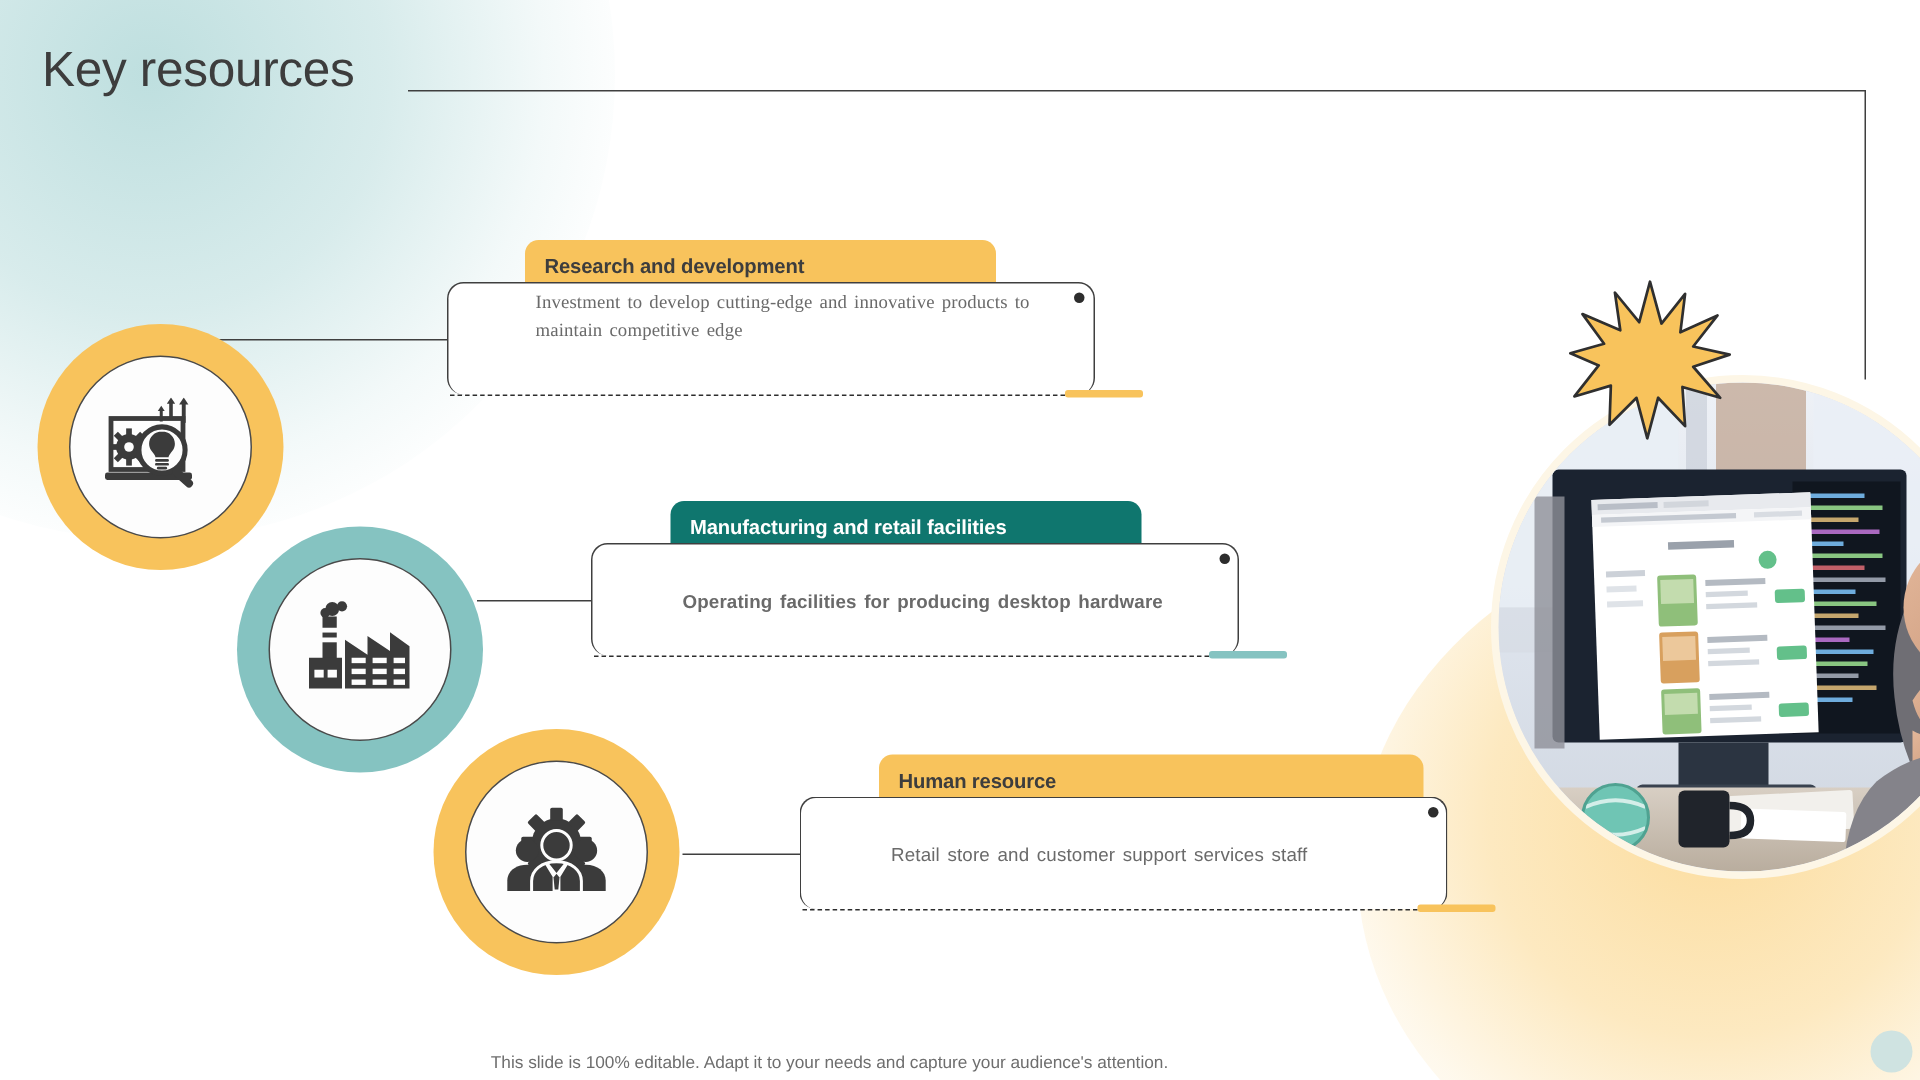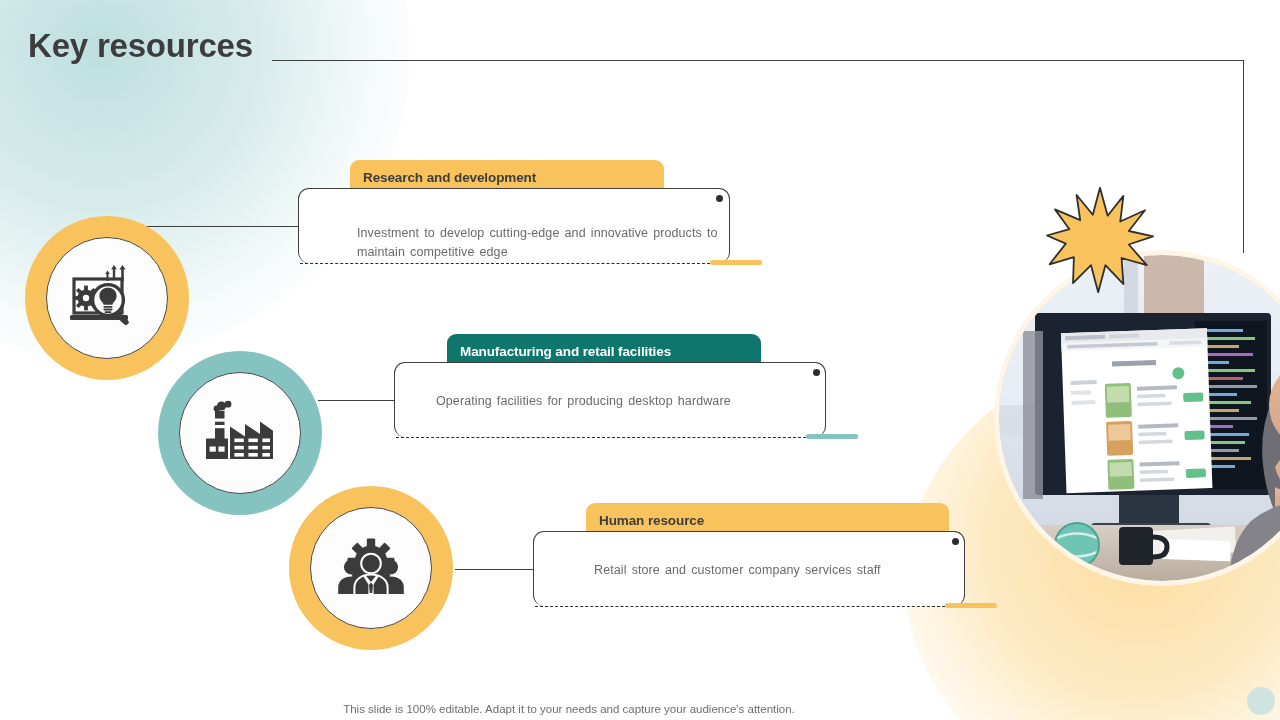--- a/index.html
+++ b/index.html
@@ -61,21 +61,21 @@
     border-radius: 50%;
     background: #cfe3e1;
   }
 
   
   .title {
     position: absolute;
     left: 28px;
     top: 29px;
     font-size: 33px;
-    font-weight: 700;
+    font-weight: 400;
     color: #3d3d3d;
     letter-spacing: -0.2px;
     white-space: nowrap;
     line-height: 1;
   }
   .title-rule {
     position: absolute;
     left: 272px;
     top: 60px;
     width: 972px;
@@ -206,21 +206,21 @@
     left: 1046px;
     top: 186px;
     width: 108px;
     height: 108px;
     z-index: 6;
   }
 
   
   .footer {
     position: absolute;
-    left: 16px;
+    left: 0;
     top: 703px;
     width: 1106px;
     text-align: center;
     font-size: 11.5px;
     color: #6e6e6e;
   }
 </style>
 </head>
 <body>
 
@@ -350,39 +350,39 @@
       </svg>
     </div>
   </div>
 
   <div class="card">
     <div class="card-head amber" style="left:350px; top:160px; width:314px; height:34px;">Research and development</div>
     <div class="card-body" style="left:298px; top:188px; width:432px; height:75px;"></div>
     <div class="card-dash" style="left:300px; top:263px; width:410px;"></div>
     <div class="card-accent amber" style="left:710px; top:260px; width:52px;"></div>
     <div class="card-dot" style="left:716px; top:195px;"></div>
-    <div class="card-text" style="left:357px; top:224px; width:362px;">Investment to develop cutting-edge and innovative products to maintain competitive edge</div>
+    <div class="card-text" style="left:357px; top:192px; width:362px;font-family:Liberation Serif, serif;">Investment to develop cutting-edge and innovative products to maintain competitive edge</div>
   </div>
 
   <div class="card">
     <div class="card-head teal" style="left:447px; top:334px; width:314px; height:34px;">Manufacturing and retail facilities</div>
     <div class="card-body" style="left:394px; top:362px; width:432px; height:75px;"></div>
     <div class="card-dash" style="left:396px; top:437px; width:410px;"></div>
     <div class="card-accent teal" style="left:806px; top:434px; width:52px;"></div>
     <div class="card-dot" style="left:813px; top:369px;"></div>
-    <div class="card-text" style="left:436px; top:392px; width:362px;">Operating facilities for producing desktop hardware</div>
+    <div class="card-text" style="left:455px; top:392px; width:362px;font-weight:bold;">Operating facilities for producing desktop hardware</div>
   </div>
 
   <div class="card">
     <div class="card-head amber" style="left:586px; top:503px; width:363px; height:34px;">Human resource</div>
     <div class="card-body" style="left:533px; top:531px; width:432px; height:75px;"></div>
     <div class="card-dash" style="left:535px; top:606px; width:410px;"></div>
     <div class="card-accent amber" style="left:945px; top:603px; width:52px;"></div>
     <div class="card-dot" style="left:952px; top:538px;"></div>
-    <div class="card-text" style="left:594px; top:561px; width:362px;">Retail store and customer company services staff</div>
+    <div class="card-text" style="left:594px; top:561px; width:362px;">Retail store and customer support services staff</div>
   </div>
 
   <div class="photo-wrap">
     <div class="photo-inner">
       <svg width="326" height="326" viewBox="0 0 326 326" preserveAspectRatio="xMidYMid slice">
         <defs>
           <linearGradient id="roomBg" x1="0" y1="0" x2="0" y2="1">
             <stop offset="0%" stop-color="#eef1f6"></stop>
             <stop offset="45%" stop-color="#dfe5ee"></stop>
             <stop offset="100%" stop-color="#cfd6e0"></stop>

